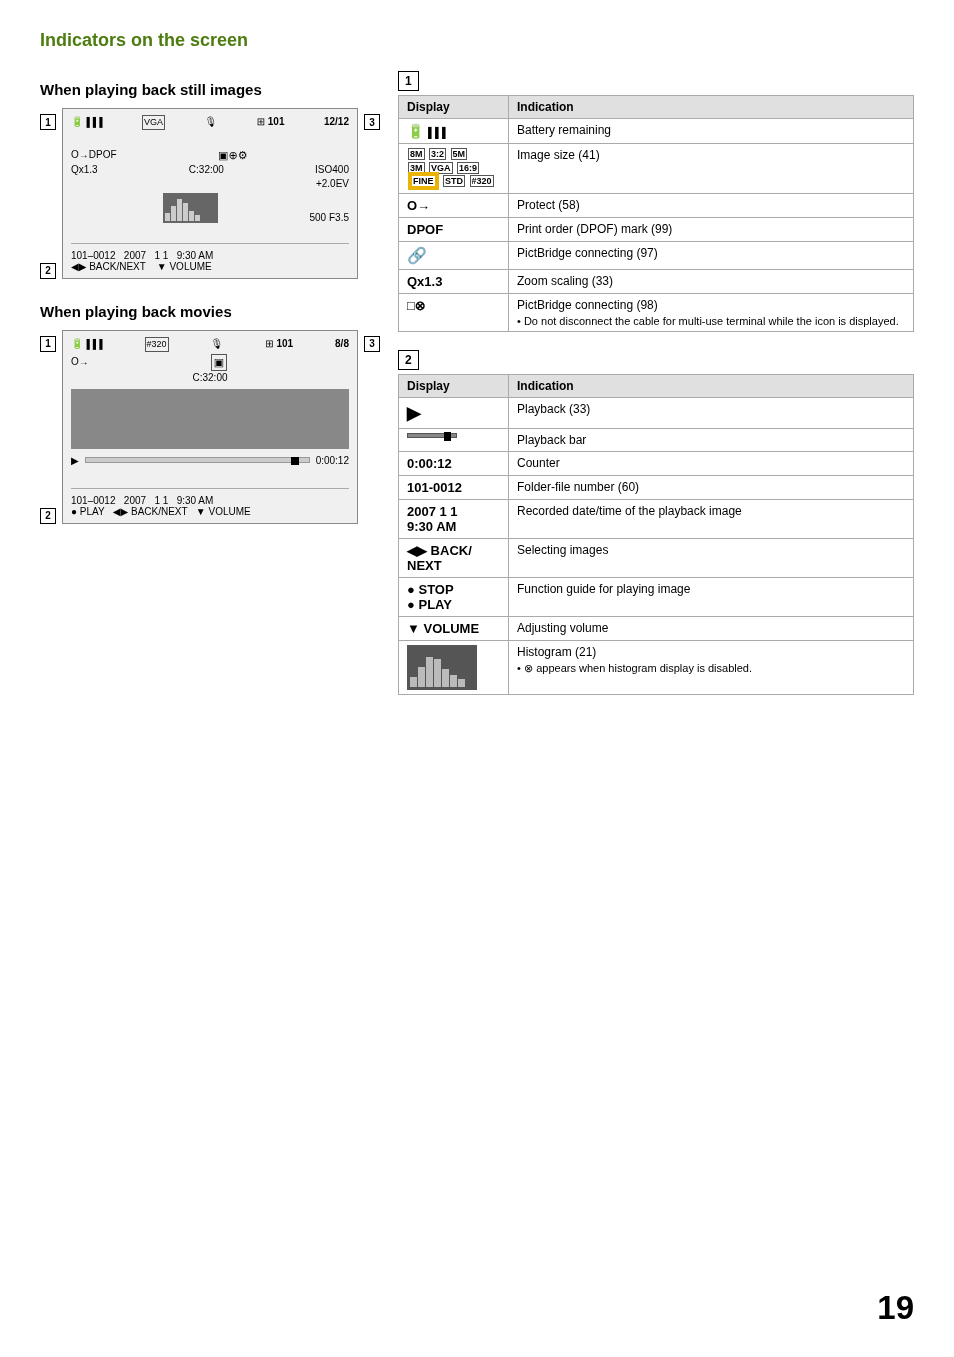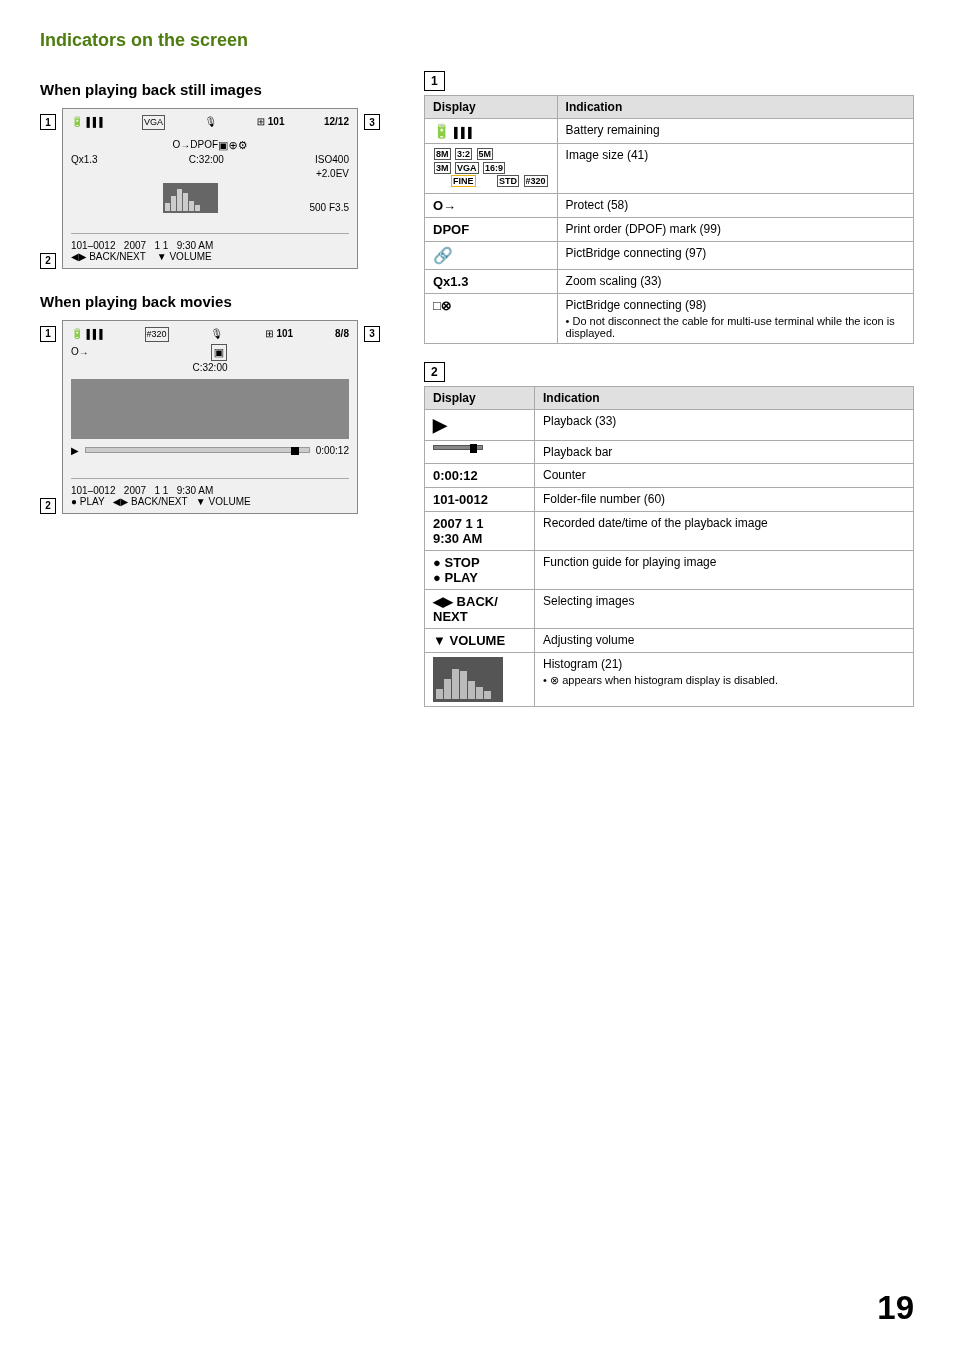--- a/index.html
+++ b/index.html
@@ -21,21 +21,21 @@
     .page-number {
       position: absolute;
       bottom: 30px;
       right: 40px;
       font-size: 33px;
       font-weight: bold;
       color: #000;
     }
     .content-wrapper {
       display: flex;
-      gap: 44px;
+      gap: 18px;
     }
     .left-panel {
       width: 340px;
       flex-shrink: 0;
     }
     .right-panel {
       flex: 1;
     }
     .section-title {
       font-size: 15px;
@@ -169,21 +169,21 @@
       <div class="camera-screen" style="flex:1;">
 
         <div class="screen-row">
           <span>🔋<span style="font-size:9px">▐▐▐</span></span>
           <span style="font-size:9px;border:1px solid #555;padding:0 1px;">VGA</span>
           <span>🎙</span>
           <span>⊞ <b>101</b></span>
           <span><b>12/12</b></span>
         </div>
 
-        <div class="screen-row" style="margin-top:8px;justify-content:center;">
+        <div class="screen-row" style="margin-top:18px;">
           <span>O→DPOF</span>
           <span style="font-size:11px;">▣⊕⚙</span>
           <span></span>
         </div>
 
         <div class="screen-row">
           <span>Qx1.3</span>
           <span>C:32:00</span>
           <span>ISO400</span>
         </div>
@@ -287,21 +287,21 @@
         </tr>
         <tr>
           <td>
             <div class="image-size-icons">
               <span style="border:1px solid #555;padding:0 1px;margin:1px;">8M</span>
               <span style="border:1px solid #555;padding:0 1px;margin:1px;">3:2</span>
               <span style="border:1px solid #555;padding:0 1px;margin:1px;">5M</span><br>
               <span style="border:1px solid #555;padding:0 1px;margin:1px;">3M</span>
               <span style="border:1px solid #555;padding:0 1px;margin:1px;">VGA</span>
               <span style="border:1px solid #555;padding:0 1px;margin:1px;">16:9</span><br>
-              <span style="border:1px solid #eab308;padding:0 1px;margin:18px;">FINE</span>
+              <span style="border:4px solid #eab308;padding:0 1px;margin:1px;">FINE</span>
               <span style="border:1px solid #555;padding:0 1px;margin:1px;">STD</span>
               <span style="border:1px solid #555;padding:0 1px;margin:1px;">#320</span>
             </div>
           </td>
           <td>Image size (41)</td>
         </tr>
         <tr>
           <td class="symbol-cell">O→</td>
           <td>Protect (58)</td>
         </tr>
@@ -357,26 +357,26 @@
         </tr>
         <tr>
           <td class="symbol-cell">101-0012</td>
           <td>Folder-file number (60)</td>
         </tr>
         <tr>
           <td class="symbol-cell">2007 1 1<br>9:30 AM</td>
           <td>Recorded date/time of the playback image</td>
         </tr>
         <tr>
+          <td class="symbol-cell">◀▶ BACK/<br>NEXT</td>
+          <td>Selecting images</td>
+        </tr>
+        <tr>
           <td class="symbol-cell">● STOP<br>● PLAY</td>
           <td>Function guide for playing image</td>
-        </tr>
-        <tr>
-          <td class="symbol-cell">◀▶ BACK/<br>NEXT</td>
-          <td>Selecting images</td>
         </tr>
         <tr>
           <td class="symbol-cell">▼ VOLUME</td>
           <td>Adjusting volume</td>
         </tr>
         <tr>
           <td>
             <div style="display:flex;align-items:flex-end;gap:1px;background:#555;padding:3px;width:70px;height:45px;">
               <div style="background:#bbb;width:7px;height:10px;"></div>
               <div style="background:#bbb;width:7px;height:20px;"></div>

